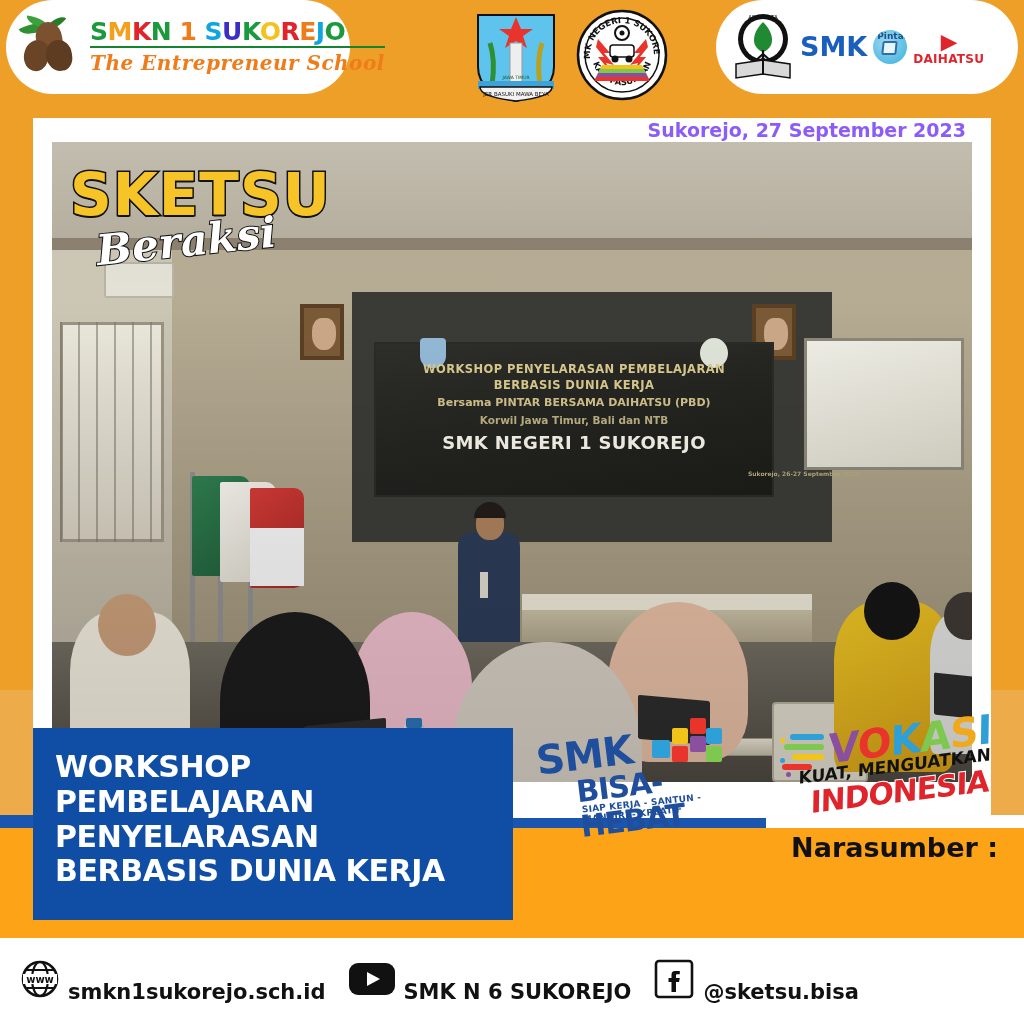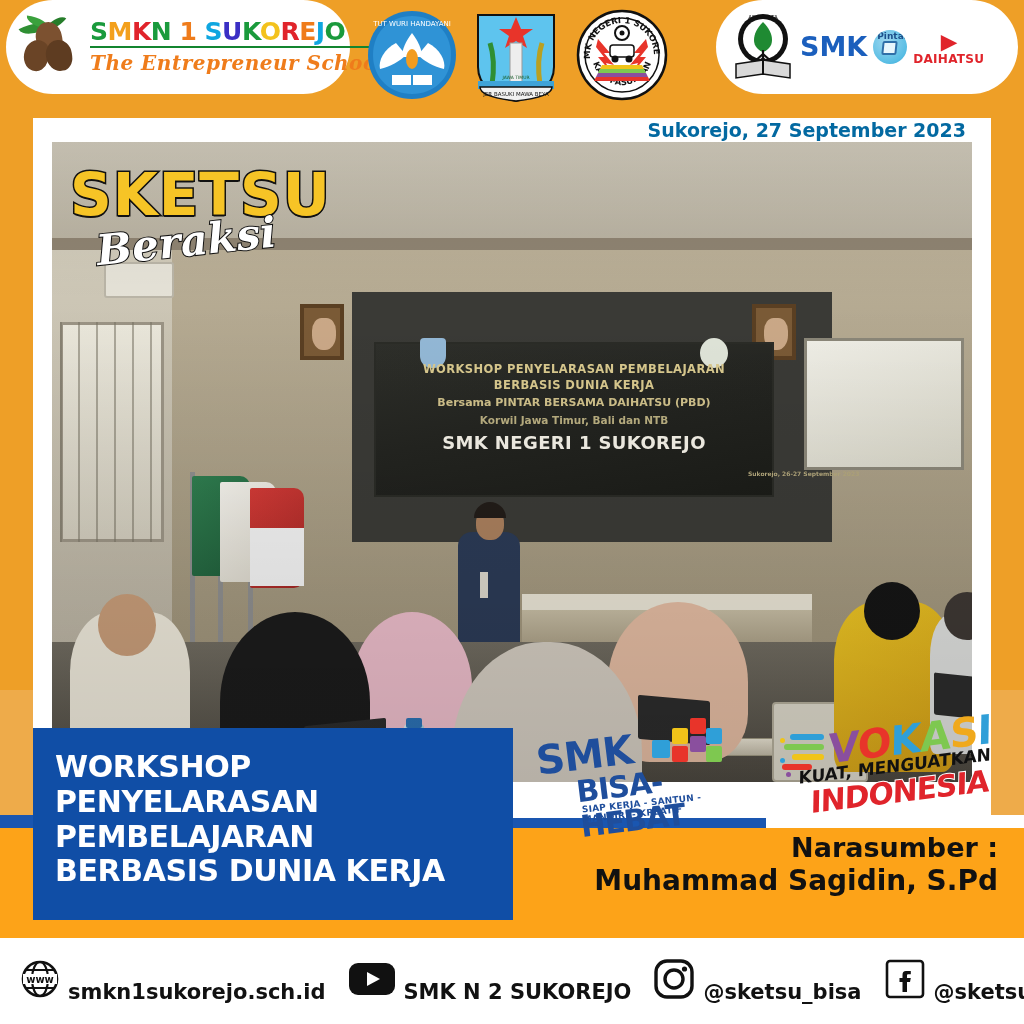--- a/index.html
+++ b/index.html
@@ -82,21 +82,21 @@
   .pk-row2 { font-family:"DejaVu Sans",sans-serif; font-weight:bold; font-size:25px; color:#1b5fbd; letter-spacing:-0.3px; margin-top:1px;}
 
   
   .card {
     position:absolute; left:33px; top:118px; width:958px; height:700px;
     background:#ffffff;
   }
   .date-line {
     position:absolute; right:25px; top:0px; height:24px;
     font-family:"DejaVu Sans", sans-serif;
-    font-weight:bold; font-size:19px; color:#0369a1;
+    font-weight:bold; font-size:19px; color:#8b5cf6;
     line-height:24px;
   }
 
   
   .photo {
     position:absolute; left:52px; top:142px; width:920px; height:640px;
     overflow:hidden;
     background:
       linear-gradient(180deg,#9a9a96 0%, #8e8d88 18%, #6e6a63 40%, #565249 62%, #46433c 100%);
   }
@@ -278,33 +278,20 @@
       <div class="seed s1"></div>
         <div class="seed s2"></div>
         <div class="seed s3"></div>
     </div>
     <div class="school-block">
       <div class="school-name" id="school-name"><span style="color: rgb(26, 154, 60);">S</span><span style="color: rgb(243, 160, 28);">M</span><span style="color: rgb(224, 36, 43);">K</span><span style="color: rgb(26, 154, 60);">N</span><span style="color: rgb(17, 17, 17);">&nbsp;</span><span style="color: rgb(239, 124, 27);">1</span><span style="color: rgb(17, 17, 17);">&nbsp;</span><span style="color: rgb(15, 166, 224);">S</span><span style="color: rgb(58, 47, 196);">U</span><span style="color: rgb(26, 154, 60);">K</span><span style="color: rgb(243, 194, 28);">O</span><span style="color: rgb(224, 36, 43);">R</span><span style="color: rgb(239, 124, 27);">E</span><span style="color: rgb(15, 166, 224);">J</span><span style="color: rgb(26, 154, 60);">O</span></div>
       <div class="tagline">The Entrepreneur School</div>
     </div>
   </div>
 
-  <div class="crest crest-tutwuri">
-    <svg width="92" height="92" viewBox="0 0 92 92">
-      <path d="M46 2 C70 2 90 20 90 46 C90 72 70 90 46 90 C22 90 2 72 2 46 C2 20 22 2 46 2 Z" fill="#1f7fc4"></path>
-      <path d="M46 7 C67 7 85 22 85 46 C85 70 67 85 46 85 C25 85 7 70 7 46 C7 22 25 7 46 7 Z" fill="#2f93d6"></path>
-      <text x="46" y="17" font-size="7" fill="#ffffff" text-anchor="middle" font-family="DejaVu Sans">TUT WURI HANDAYANI</text>
-      <path d="M46 24 C40 32 36 40 36 48 L56 48 C56 40 52 32 46 24 Z" fill="#ffffff"></path>
-      <path d="M30 34 C18 40 12 52 14 60 C24 58 34 52 40 46 Z" fill="#ffffff"></path>
-      <path d="M62 34 C74 40 80 52 78 60 C68 58 58 52 52 46 Z" fill="#ffffff"></path>
-      <ellipse cx="46" cy="50" rx="6" ry="10" fill="#f29c1f"></ellipse>
-      <path d="M26 66 L66 66 L66 76 L26 76 Z" fill="#ffffff"></path>
-      <path d="M46 64 L46 78" stroke="#2f93d6" stroke-width="2"></path>
-    </svg>
-  </div>
 
   <div class="crest crest-jatim">
     <svg width="96" height="96" viewBox="0 0 96 96">
       <path d="M10 6 L86 6 L86 58 C86 78 68 88 48 92 C28 88 10 78 10 58 Z" fill="#5ec4ee" stroke="#111" stroke-width="2"></path>
       <path d="M48 8 L53 20 L65 20 L55 27 L59 39 L48 32 L37 39 L41 27 L31 20 L43 20 Z" fill="#e8342a"></path>
       <rect x="42" y="34" width="12" height="40" fill="#eeeeee" stroke="#999" stroke-width="1"></rect>
       <path d="M38 74 L58 74 L62 82 L34 82 Z" fill="#dddddd" stroke="#999"></path>
       <path d="M22 34 C26 46 26 62 24 76" stroke="#2f8f33" stroke-width="5" fill="none"></path>
       <path d="M74 34 C70 46 70 62 72 76" stroke="#b9a021" stroke-width="5" fill="none"></path>
       <path d="M10 72 L86 72 L86 80 L10 80 Z" fill="#3fa3d8"></path>
@@ -476,28 +463,27 @@
     <div class="vk-word">
       <span style="color:#8a4f9e;">V</span><span style="color:#e8342a;">O</span><span style="color:#2f9fd8;">K</span><span style="color:#7ec850;">A</span><span style="color:#f0a91c;">S</span><span style="color:#2f9fd8;">I</span>
     </div>
     <div class="vk-kuat">KUAT, MENGUATKAN</div>
     <div class="vk-indo">INDONESIA</div>
   </div>
 </div>
 
 <div class="title-box">
   <div class="t">WORKSHOP</div>
+  <div class="t">PEMBELAJARAN</div>
   <div class="t">PENYELARASAN</div>
-  <div class="t">PEMBELAJARAN</div>
   <div class="t">BERBASIS DUNIA KERJA</div>
 </div>
 
 <div class="narasumber">
   <div class="n1">Narasumber :</div>
-  <div class="n2">Muhammad Sagidin, S.Pd</div>
 </div>
 
 <div class="footer">
 
   <div class="fitem">
     <span class="ficon">
       <svg width="40" height="40" viewBox="0 0 40 40">
         <circle cx="20" cy="20" r="17" fill="none" stroke="#111" stroke-width="2.6"></circle>
         <ellipse cx="20" cy="20" rx="8" ry="17" fill="none" stroke="#111" stroke-width="2.2"></ellipse>
         <path d="M3 20 H37 M6 11 H34 M6 29 H34" stroke="#111" stroke-width="2.2"></path>
@@ -508,33 +494,23 @@
     <span class="label">smkn1sukorejo.sch.id</span>
   </div>
 
   <div class="fitem">
     <span class="ficon">
       <svg width="48" height="36" viewBox="0 0 48 36">
         <rect x="1" y="2" width="46" height="32" rx="9" fill="#111"></rect>
         <path d="M19 11 L32 18 L19 25 Z" fill="#ffffff"></path>
       </svg>
     </span>
-    <span class="label">SMK N 2 SUKOREJO</span>
-  </div>
-
-  <div class="fitem">
-    <span class="ficon">
-      <svg width="42" height="42" viewBox="0 0 42 42">
-        <rect x="3" y="3" width="36" height="36" rx="11" fill="none" stroke="#111" stroke-width="3.4"></rect>
-        <circle cx="21" cy="21" r="9" fill="none" stroke="#111" stroke-width="3.4"></circle>
-        <circle cx="31.5" cy="11" r="2.6" fill="#111"></circle>
-      </svg>
-    </span>
-    <span class="label">@sketsu_bisa</span>
-  </div>
+    <span class="label">SMK N 6 SUKOREJO</span>
+  </div>
+
 
   <div class="fitem">
     <span class="ficon">
       <svg width="42" height="42" viewBox="0 0 42 42">
         <rect x="3" y="3" width="36" height="36" rx="3" fill="none" stroke="#111" stroke-width="2.6"></rect>
         <path d="M25 13 H22 C19.5 13 18.5 14.5 18.5 17 V20 H15.5 V24 H18.5 V34 H23 V24 H26 L26.8 20 H23 V17.6 C23 16.6 23.4 16.2 24.4 16.2 H26.8 V13 Z" fill="#111"></path>
       </svg>
     </span>
     <span class="label">@sketsu.bisa</span>
   </div>

